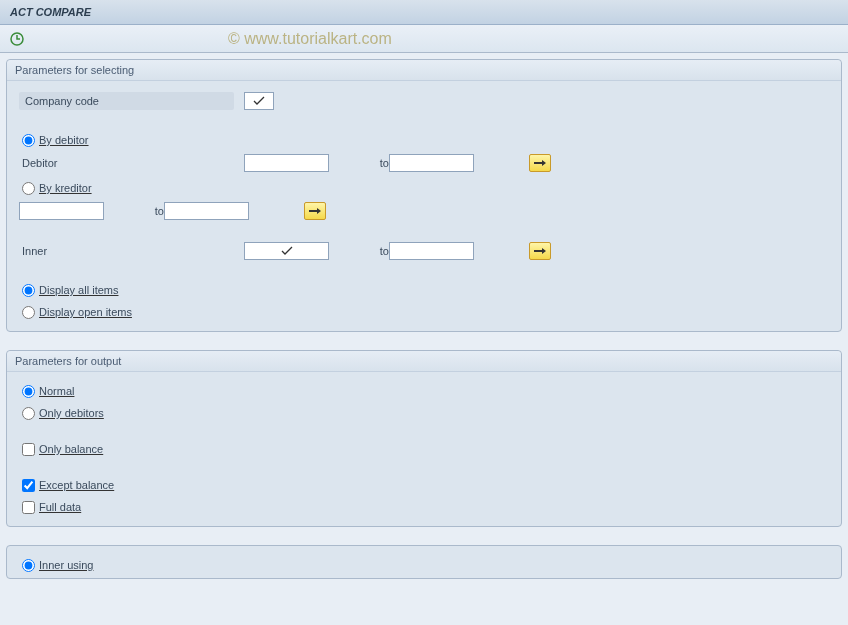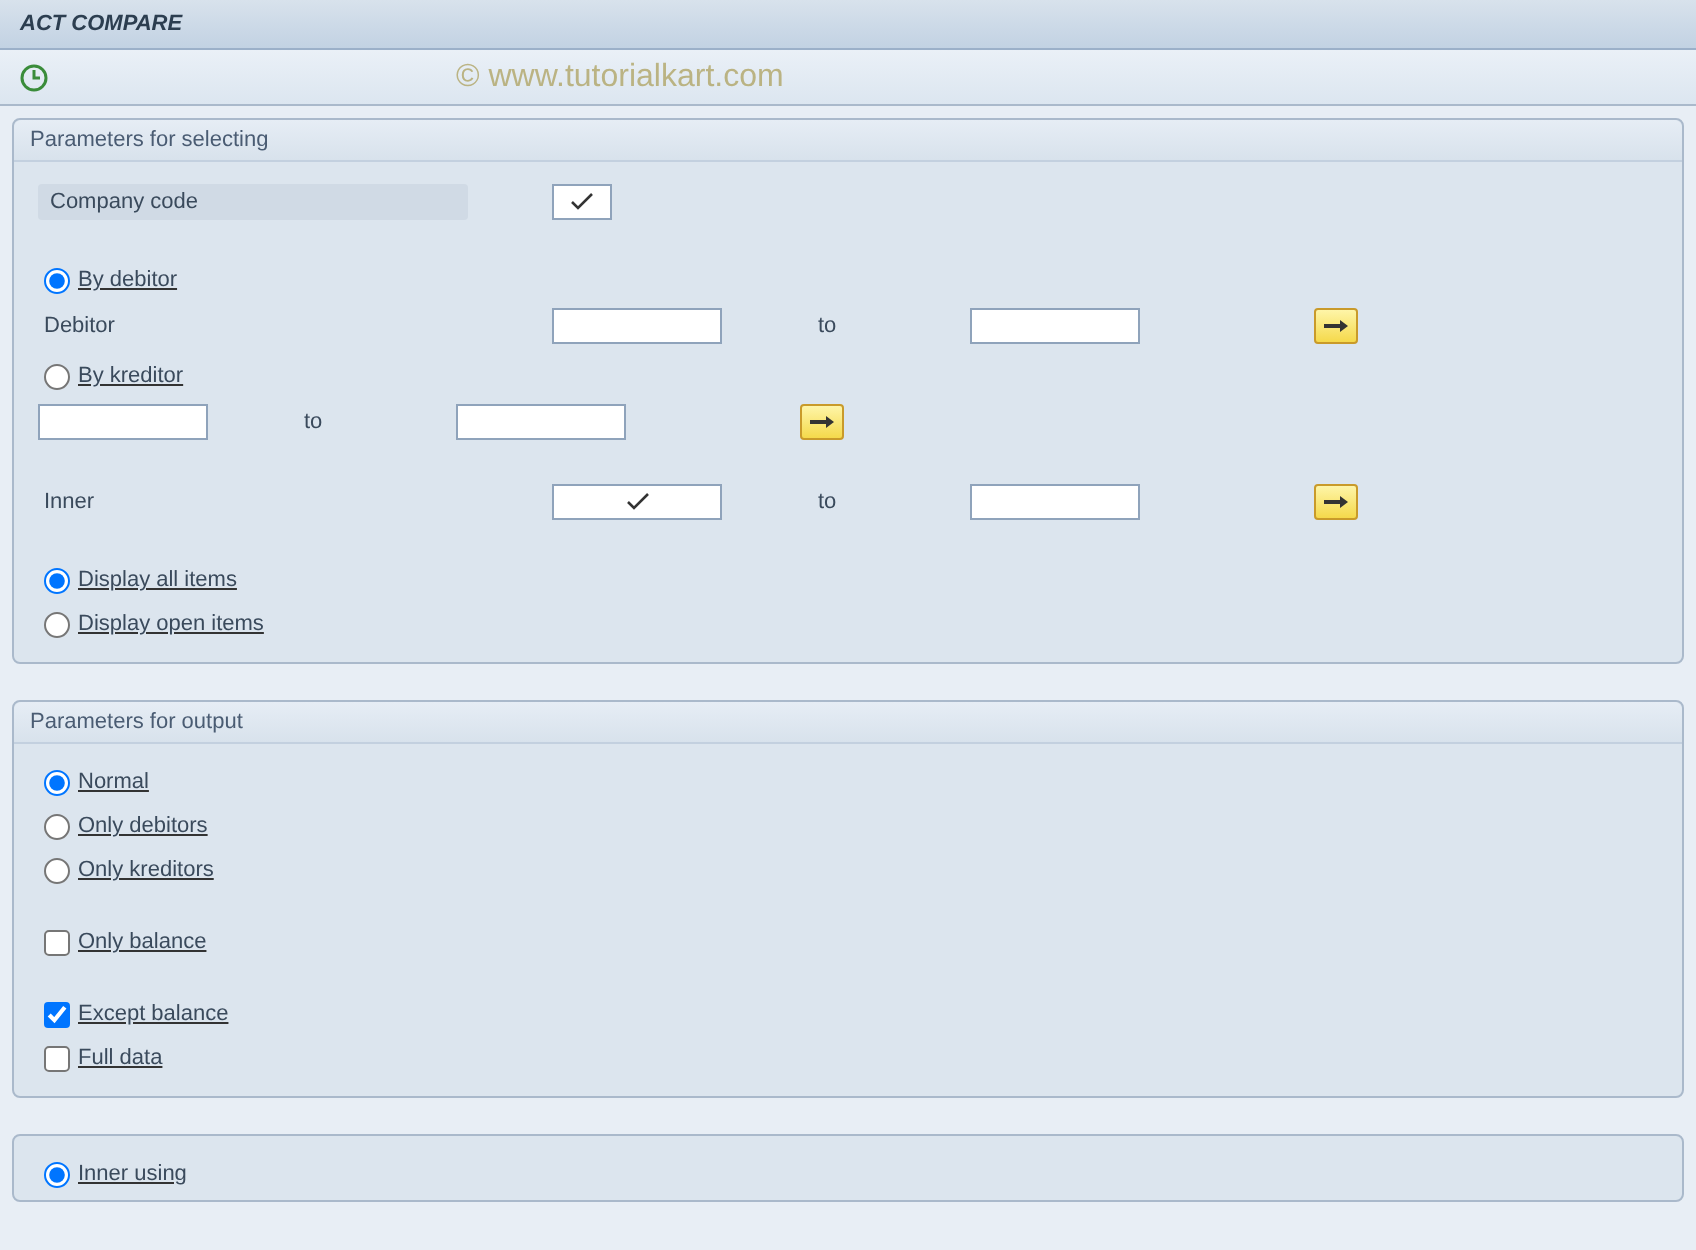--- a/index.html
+++ b/index.html
@@ -64,21 +64,20 @@
       border-radius: 4px 4px 0 0;
     }
     .group-body {
       padding: 8px 12px;
     }
     .form-row {
       display: flex;
       align-items: center;
       min-height: 24px;
       margin-bottom: 2px;
-      gap: 32px;
     }
     .form-label {
       width: 225px;
       padding-left: 3px;
       color: #3a4a5c;
     }
     .form-label.inset {
       background: #d0dae5;
       border-radius: 2px;
       padding: 3px 6px;
@@ -88,22 +87,22 @@
     .text-input {
       width: 85px;
       height: 18px;
       border: 1px solid #8fa3bb;
       background: #fff;
       font-size: 11px;
       padding: 0 3px;
     }
     .to-label {
       width: 60px;
-      text-align: left;
-      padding-left: 16px;
+      text-align: right;
+      padding-left: 40px;
       color: #3a4a5c;
     }
     .text-input.second {
       margin-left: 0;
     }
     .more-btn {
       width: 22px;
       height: 18px;
       background: linear-gradient(to bottom, #fef5a8 0%, #f5d94b 100%);
       border: 1px solid #c99a2a;
@@ -236,24 +235,20 @@
     <div class="group-title">Parameters for output</div>
     <div class="group-body">
       <div class="radio-row">
         <input type="radio" name="outmode" checked="" style="">
         <label>Normal</label>
       </div>
       <div class="radio-row">
         <input type="radio" name="outmode" style="">
         <label>Only debitors</label>
       </div>
-      <div class="radio-row">
-        <input type="radio" name="outmode" style="">
-        <label>Only kreditors</label>
-      </div>
       <div class="spacer"></div>
       <div class="check-row">
         <input type="checkbox" style="">
         <label>Only balance</label>
       </div>
       <div class="spacer"></div>
       <div class="check-row">
         <input type="checkbox" checked="" style="">
         <label>Except balance</label>
       </div>

